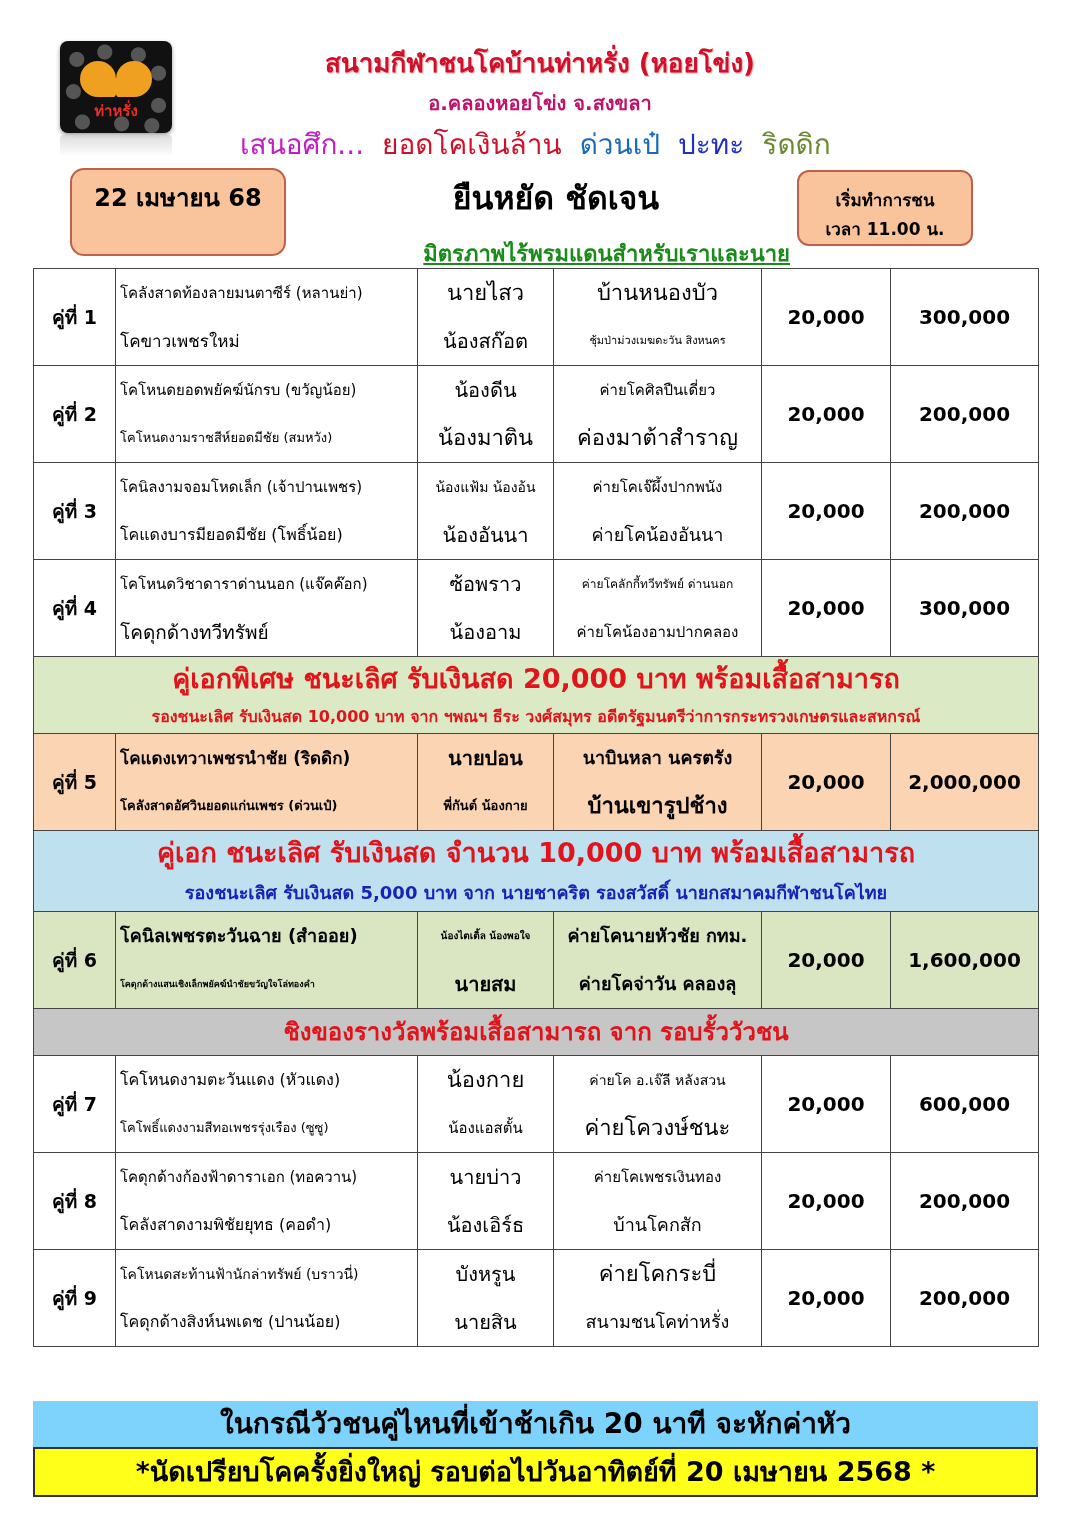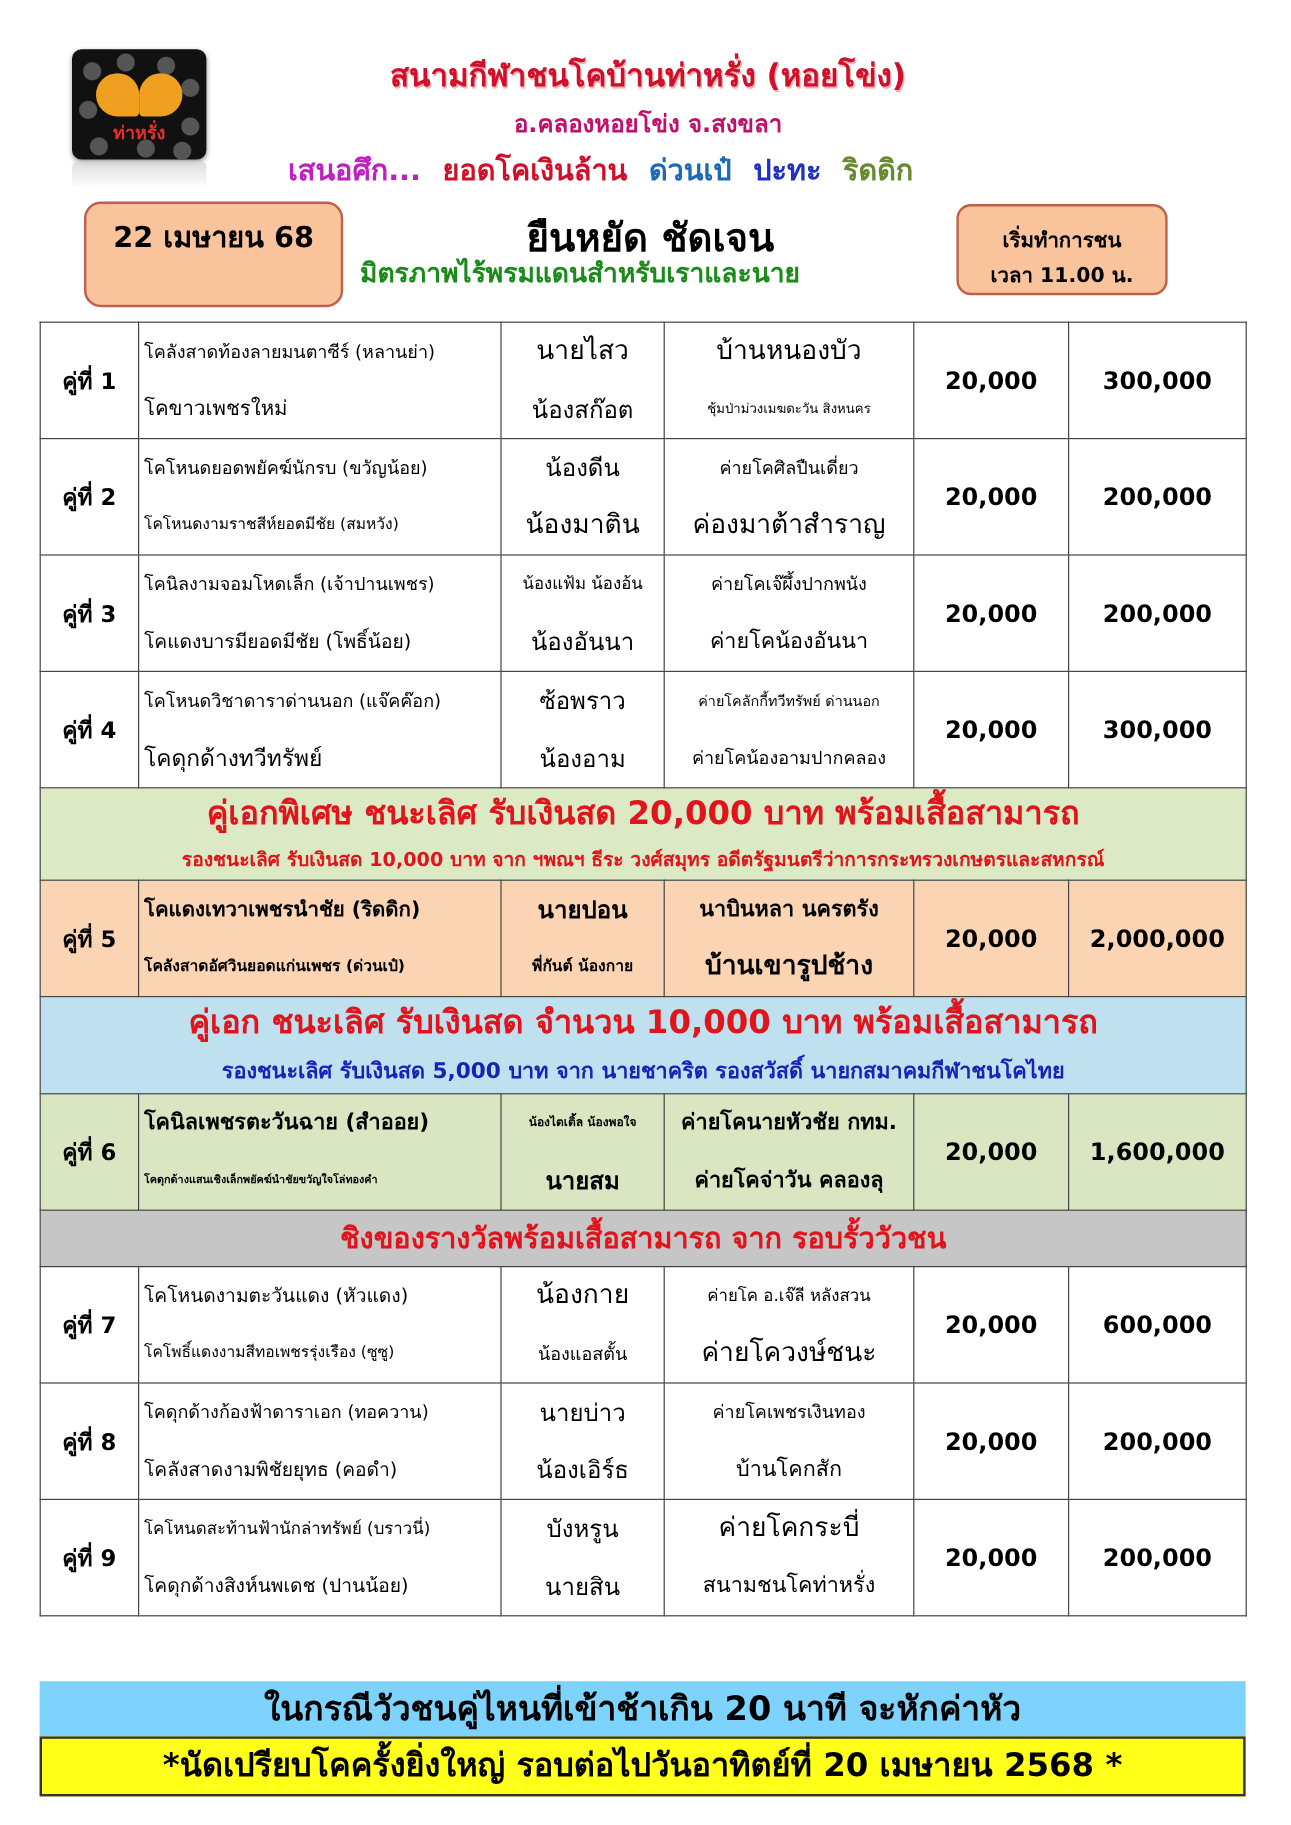--- a/index.html
+++ b/index.html
@@ -18,28 +18,28 @@
      radial-gradient(circle at 55% 90%, #555 7px, transparent 8px),
      radial-gradient(circle at 82% 92%, #555 7px, transparent 8px); }
   .logo .bull { position:absolute; top:20px; width:36px; height:36px; background:#f0a020; border-radius:50% 50% 10% 50%; }
   .logo .bull.l { left:20px; }
   .logo .bull.r { right:20px; transform:scaleX(-1); }
   .logo .lt { position:absolute; left:0; right:0; top:58px; text-align:center; color:#e8302a; font-weight:bold; font-size:15px; }
   .logo-refl { left:60px; top:135px; width:112px; height:22px; background:linear-gradient(#cfcfcf, #ffffff); opacity:.7; border-radius:4px; }
 
   .t1 { left:200px; width:680px; top:42px; text-align:center; color:#d0102a; font-weight:bold; font-size:26px; text-shadow:1px 1px 0 #f8b0b0; }
   .t2 { left:200px; width:680px; top:87px; text-align:center; color:#c0106a; font-weight:bold; font-size:20px; }
-  .t3 { left:240px; top:122px; font-weight:bold; font-size:24px; white-space:nowrap; }
+  .t3 { left:240px; top:122px; font-weight:normal; font-size:28px; white-space:nowrap; }
   .t3 span { margin-right:18px; }
 
   .datebox { left:70px; top:168px; width:216px; height:88px; background:#f9c49c; border:2px solid #c0604a; border-radius:14px; text-align:center; box-sizing:border-box; }
   .datebox .d1 { font-weight:bold; font-size:24px; margin-top:5px; color:#000; }
   .datebox .d2 { font-weight:bold; font-size:24px; margin-top:8px; color:#000; }
-  .mid1 { left:332px; width:420px; top:172px; text-align:center; font-size:32px; font-weight:bold; color:#000; }
-  .mid2 { left:300px; width:490px; top:210px; text-align:left; font-size:22px; font-weight:bold; color:#1a8a1a; }
+  .mid1 { left:346px; width:420px; top:172px; text-align:center; font-size:32px; font-weight:bold; color:#000; }
+  .mid2 { left:300px; width:490px; top:236px; text-align:right; font-size:22px; font-weight:bold; color:#1a8a1a;text-decoration:underline; }
   .timebox { left:797px; top:170px; width:176px; height:76px; background:#f9c49c; border:2px solid #c0604a; border-radius:12px; text-align:center; box-sizing:border-box; font-weight:bold; color:#000; }
   .timebox .a { font-size:17px; margin-top:14px; }
   .timebox .b { font-size:17px; margin-top:2px; }
 
   table.main { position:absolute; left:33px; top:268px; width:1005px; border-collapse:collapse; table-layout:fixed; }
   table.main td, table.main th { border:1px solid #444; padding:0; }
   th { background:#f77ba6; color:#2a1abf; font-size:19px; font-weight:bold; height:44px; }
   td.no { font-weight:bold; font-size:19px; text-align:center; }
   td.cow { font-size:15px; padding-left:4px !important; }
   td.cow div, td.own div, td.home div { height:48px; line-height:48px; white-space:nowrap; overflow:hidden; }

